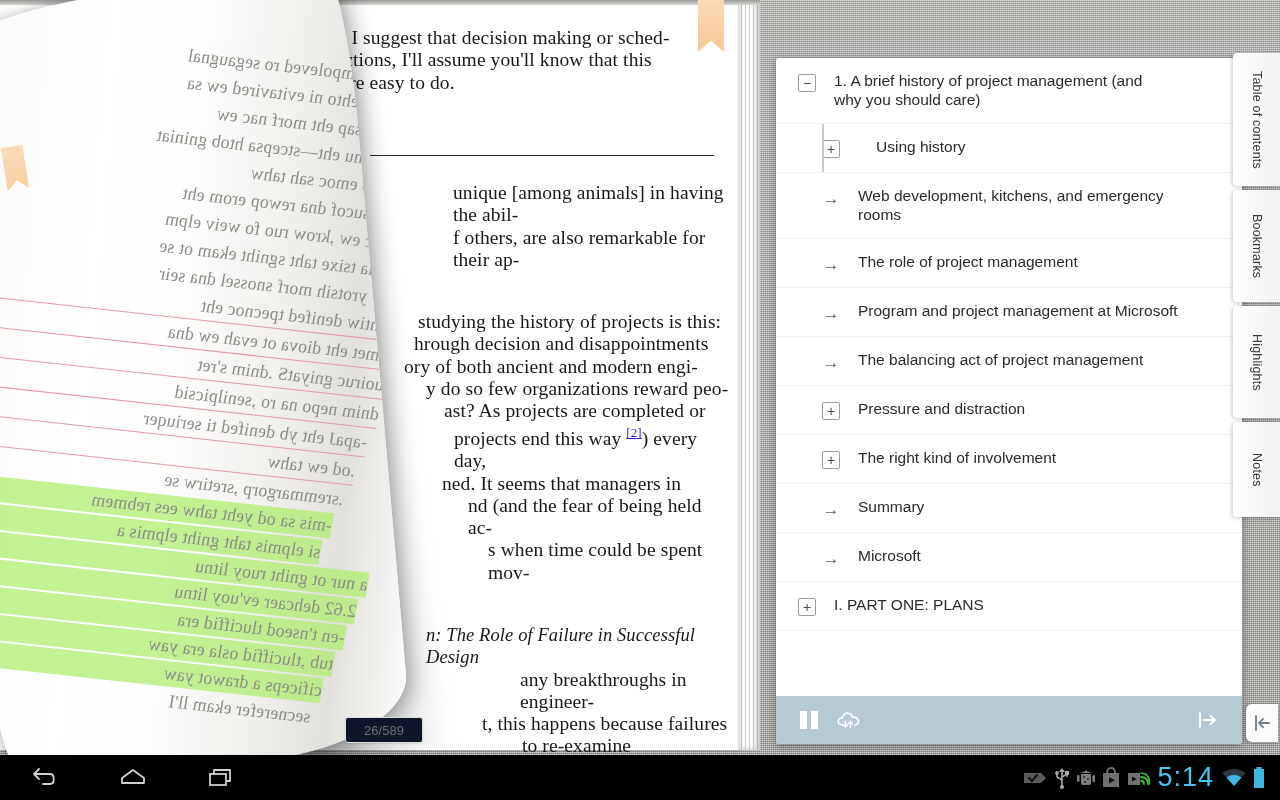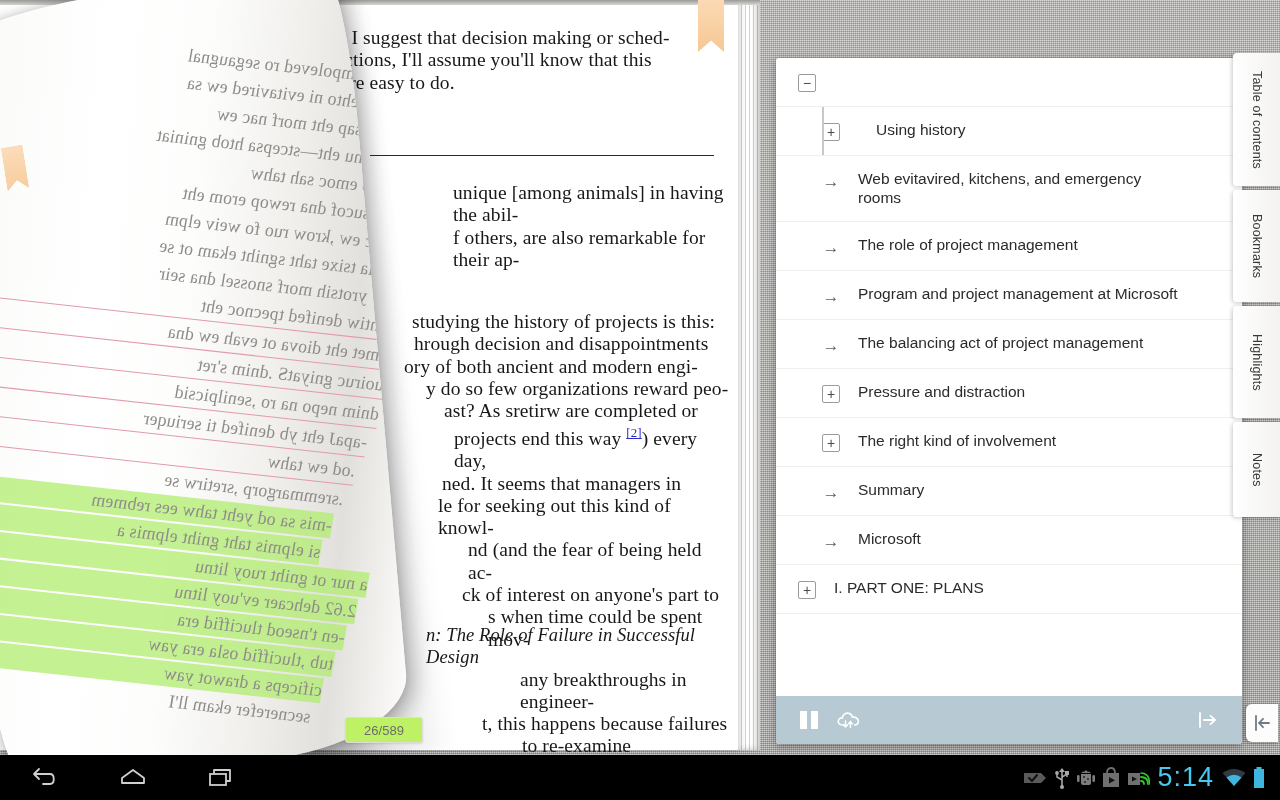--- a/index.html
+++ b/index.html
@@ -121,21 +121,21 @@
     clip-path: polygon(0 0, 100% 0, 100% 100%, 50% 78%, 0 100%);
   }
   #ribbon-top-right { left: 698px; top: 0px; }
   #ribbon-curl { left: 4px; top: 146px; width:22px; height:44px; transform: rotate(-9deg);
      background: linear-gradient(180deg,#fbdcbb,#f7cd9d); }
 
   
   .page-pill {
     position: absolute; left: 345px; top: 717px;
     width: 78px; height: 26px; line-height: 26px; text-align: center;
-    background: #bef264; border: 1px solid #dcdcdc; border-radius: 3px;
+    background: #0f172a; border: 1px solid #dcdcdc; border-radius: 3px;
     font-family: "Liberation Sans", sans-serif; font-size: 13px; color: #6d6d6d;
     box-shadow: 0 1px 2px rgba(0,0,0,.10);
   }
 
   
   .toc-panel {
     position: absolute; left: 776px; top: 58px; width: 466px; height: 686px;
     background: #ffffff;
     border-radius: 3px;
     box-shadow: 0 2px 8px rgba(0,0,0,.35);
@@ -263,30 +263,28 @@
     </div>
 
     <div class="rule"></div>
 
     <div class="col" style="left:438px; top:182px; width:285px;margin-left:15px;">
       <p>unique [among animals] in having the abil-</p>
       <p>f others, are also remarkable for their ap-</p>
     </div>
 
     <div class="col" style="left:400px; top:311px; width:330px;">
-      <p style="margin-left:12px">studying the history of projects is this:</p>
+      <p style="margin-left:18px">studying the history of projects is this:</p>
       <p style="margin-left:14px">hrough decision and disappointments</p>
       <p style="margin-left:4px">ory of both ancient and modern engi-</p>
       <p style="margin-left:26px">y do so few organizations reward peo-</p>
-      <p style="margin-left:44px">ast? As sretirw are completed or</p>
+      <p style="margin-left:44px">ast? As projects are completed or</p>
       <p style="margin-left:54px"><span>projects end this way</span> <span class="fn">[2]</span><span>) every day,</span></p>
       <p style="margin-left:42px">ned. It seems that managers in</p>
-      <p style="margin-left:38px">le for seeking out this kind of knowl-</p>
       <p style="margin-left:68px">nd (and the fear of being held ac-</p>
-      <p style="margin-left:62px">ck of interest on anyone's part to</p>
       <p style="margin-left:88px">s when time could be spent mov-</p>
     </div>
 
     <div class="col" style="left:48px; top:422px; width:140px;">
       <p>3.  S</p>
       <p style="margin-left:28px">an</p>
     </div>
 
     <div class="hl-stack">
       <span class="hl-line">ple</span>
@@ -346,28 +344,29 @@
     <div class="ribbon" id="ribbon-curl"></div>
     <div class="ribbon" id="ribbon-top-right"></div>
 
     <div class="page-pill">26/589</div>
   </div>
 
   <div class="toc-panel">
     <div class="toc-list" id="toc-list">
         <div class="toc-row lvl0">
           <div class="tog">−</div>
+          <div class="toc-label">1. A brief history of project management (and why you should care)</div>
         </div>
         <div class="toc-row lvl1 current">
           <div class="tog">+</div>
           <div class="toc-label">Using history</div>
         </div>
         <div class="toc-row lvl1">
           <div class="arrow">→</div>
-          <div class="toc-label">Web evitavired, kitchens, and emergency rooms</div>
+          <div class="toc-label">Web development, kitchens, and emergency rooms</div>
         </div>
         <div class="toc-row lvl1">
           <div class="arrow">→</div>
           <div class="toc-label">The role of project management</div>
         </div>
         <div class="toc-row lvl1">
           <div class="arrow">→</div>
           <div class="toc-label">Program and project management at Microsoft</div>
         </div>
         <div class="toc-row lvl1">

